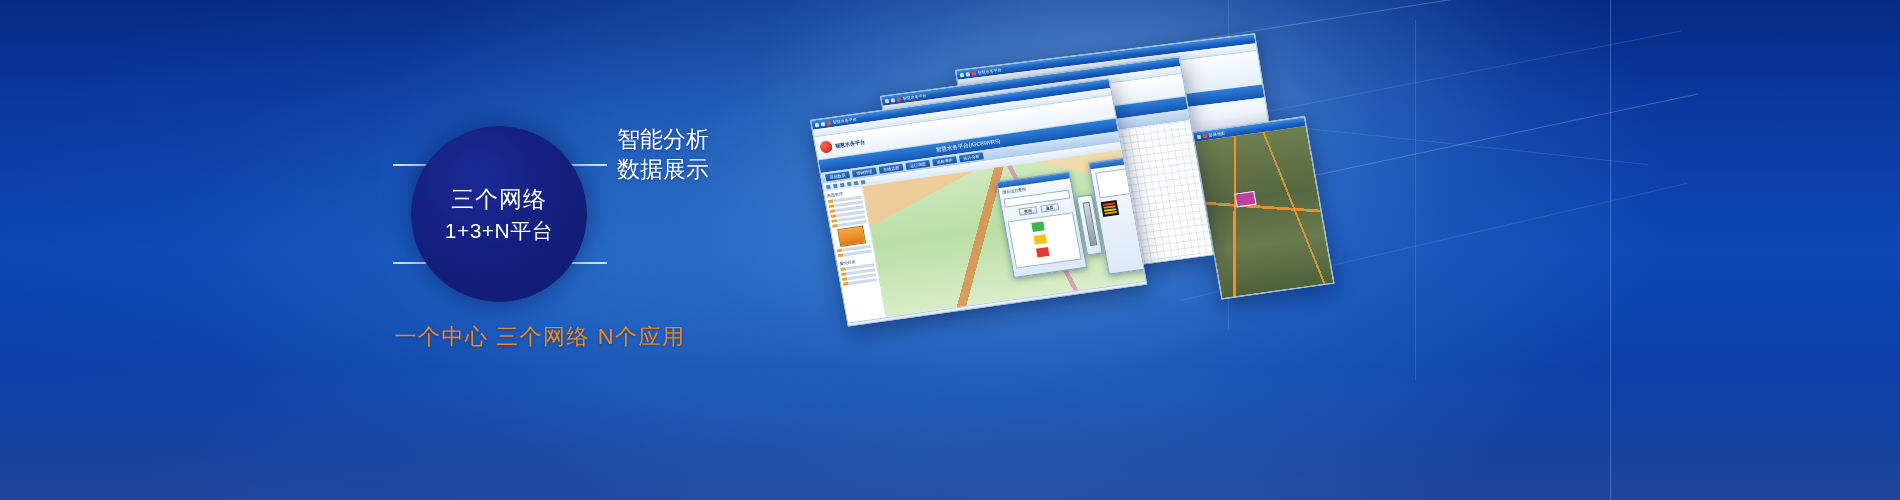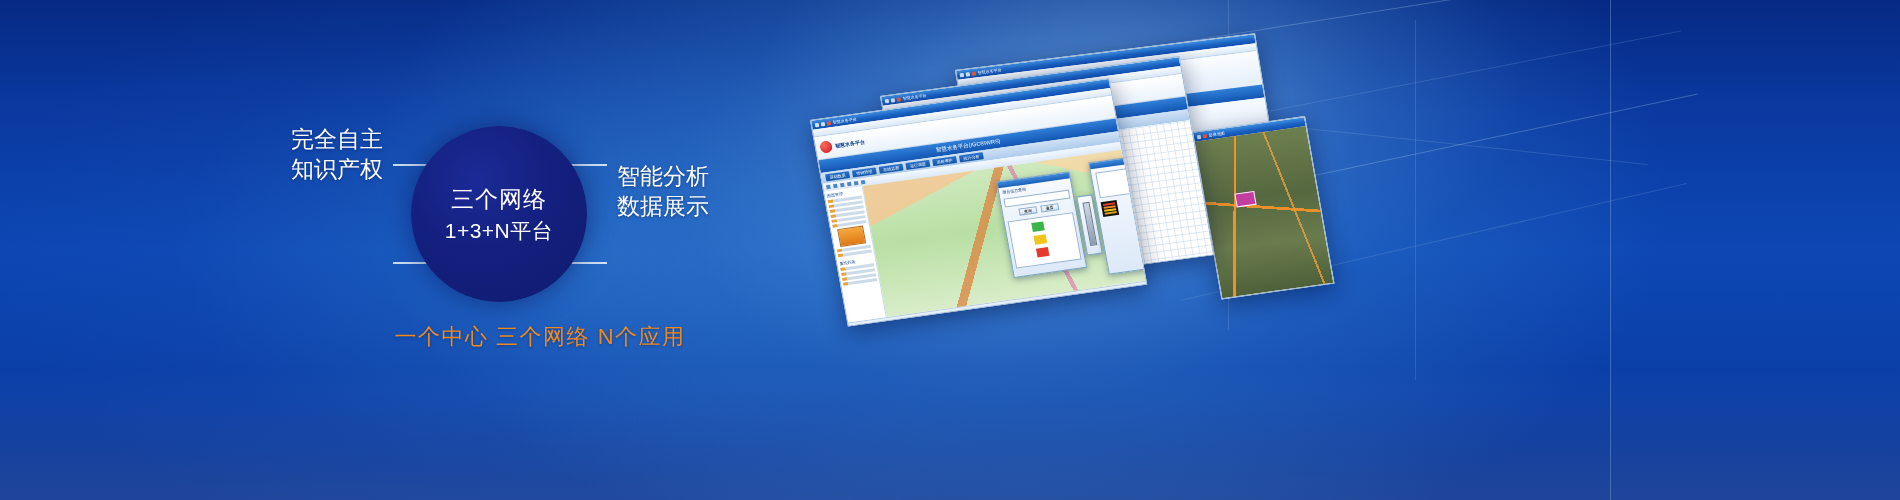--- a/index.html
+++ b/index.html
@@ -135,25 +135,21 @@
   <div class="spoke" style="left:393px;top:164px;width:62px;"></div>
   <div class="spoke" style="left:545px;top:164px;width:62px;"></div>
   <div class="spoke" style="left:393px;top:262px;width:62px;"></div>
   <div class="spoke" style="left:545px;top:262px;width:62px;"></div>
 
   <div id="hub">
     <div class="hub-cn">三个网络</div>
     <div class="hub-plat">1+3+N平台</div>
   </div>
 
-  <div class="label r-align" style="left:183px;top:124px;width:200px;">
-    <div>完全自主</div>
-    <div>知识产权</div>
-  </div>
-  <div class="label l-align" style="left:617px;top:124px;width:220px;margin-top:37px;">
+  <div class="label l-align" style="left:617px;top:124px;width:220px;">
     <div>智能分析</div>
     <div>数据展示</div>
   </div>
   <div class="label r-align" style="left:183px;top:232px;width:200px;">
   </div>
   <div class="label l-align" style="left:617px;top:232px;width:240px;">
   </div>
 
   <div id="tagline">一个中心  三个网络  N个应用</div>
 

